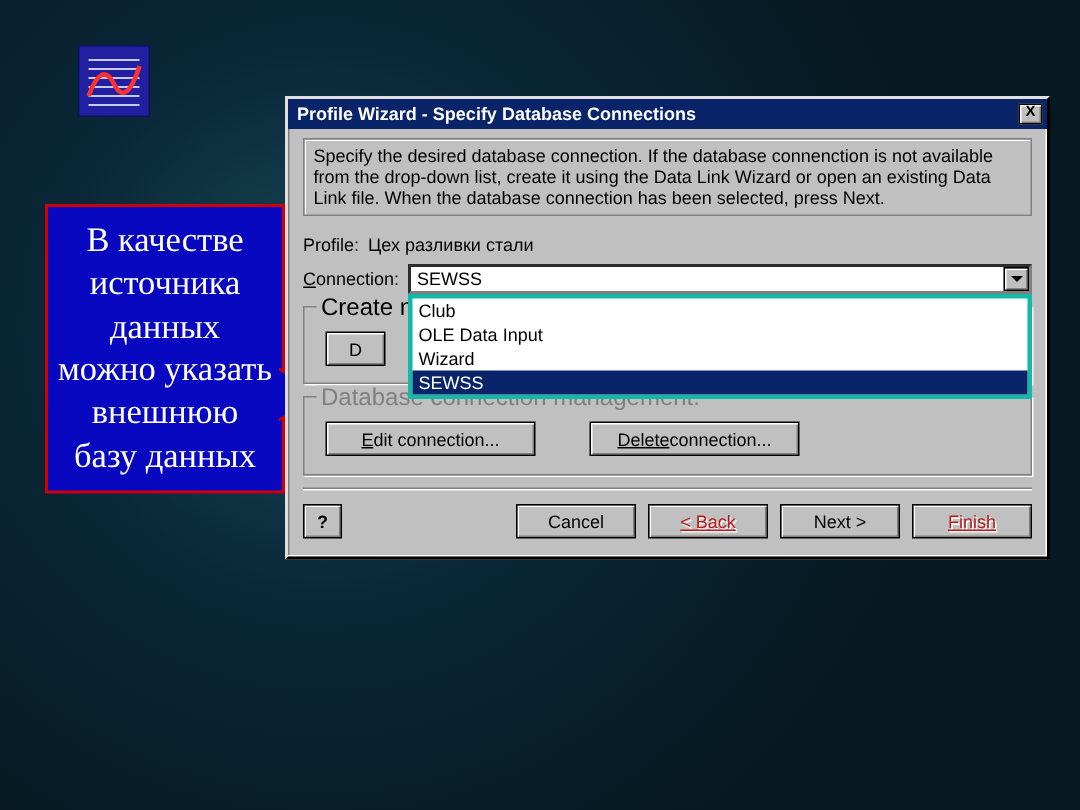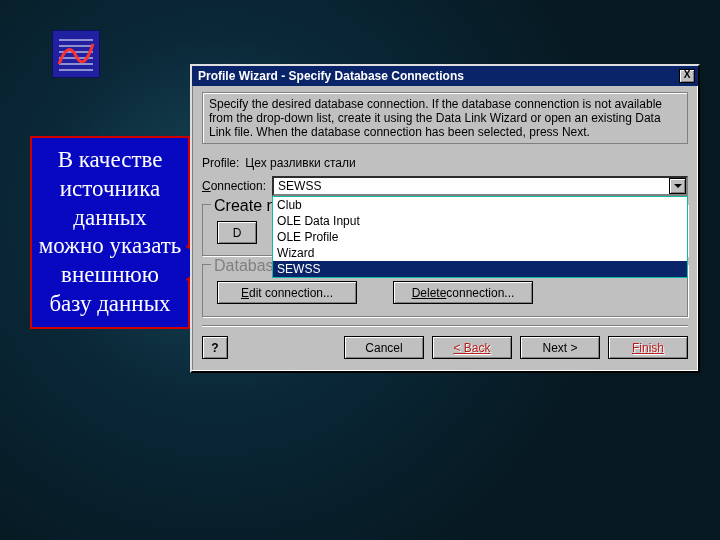--- a/index.html
+++ b/index.html
@@ -115,21 +115,21 @@
   .drop-btn::after {
     content: ""; width: 0; height: 0;
     border-left: 4px solid transparent;
     border-right: 4px solid transparent;
     border-top: 4px solid #000;
   }
   .dropdown {
     position: absolute;
     top: 18px; left: -2px; right: -2px;
     background: #fff;
-    border: 1px solid #14b8a6;
+    border: 3px solid #14b8a6;
     z-index: 10;
   }
   .dropdown .opt { padding: 1px 4px; font-size: 12px; cursor: pointer; }
   .dropdown .opt.selected { background: #0a246a; color: #fff; }
 
   .groupbox {
     border: 1px solid #808080;
     box-shadow: 1px 1px 0 #fff;
     margin: 8px 0 6px; padding: 14px 14px 10px;
     position: relative;
@@ -200,21 +200,20 @@
     </div>
 
     <div class="row" style="position:relative">
       <span class="lbl"><span class="under">C</span><span>onnection:</span></span>
       <div class="field">
         <span class="val">SEWSS</span>
         <div class="drop-btn"></div>
         <div class="dropdown">
           <div class="opt">Club</div>
           <div class="opt">OLE Data Input</div>
-          <div class="opt">OLE Profile</div>
           <div class="opt">Wizard</div>
           <div class="opt selected">SEWSS</div>
         </div>
       </div>
     </div>
 
     <div class="groupbox covered" style="height:52px">
       <div class="legend"><span class="legend-text">Create ne</span></div>
       <div class="winbtn" style="min-width:40px">
           <span>D</span>

